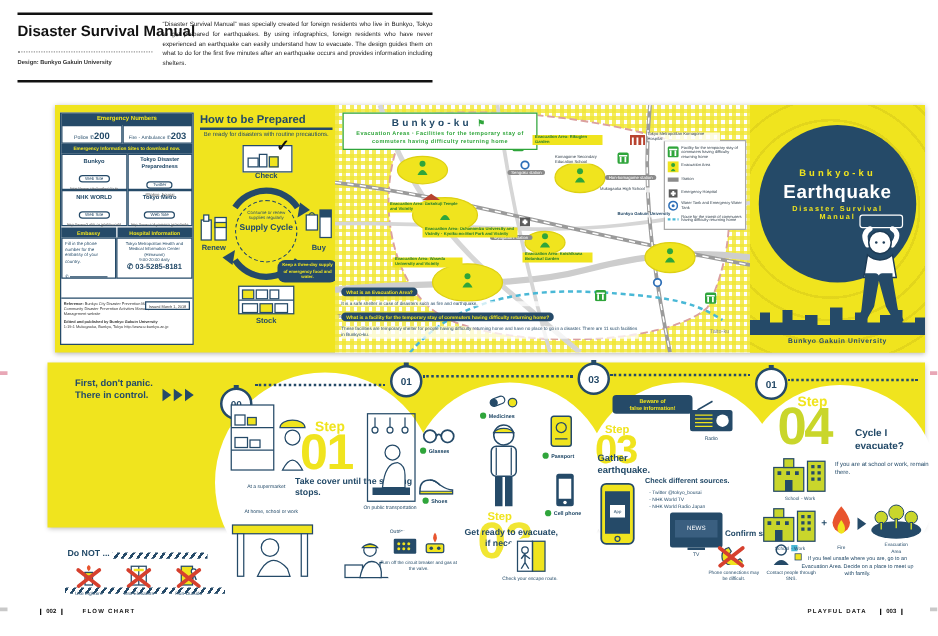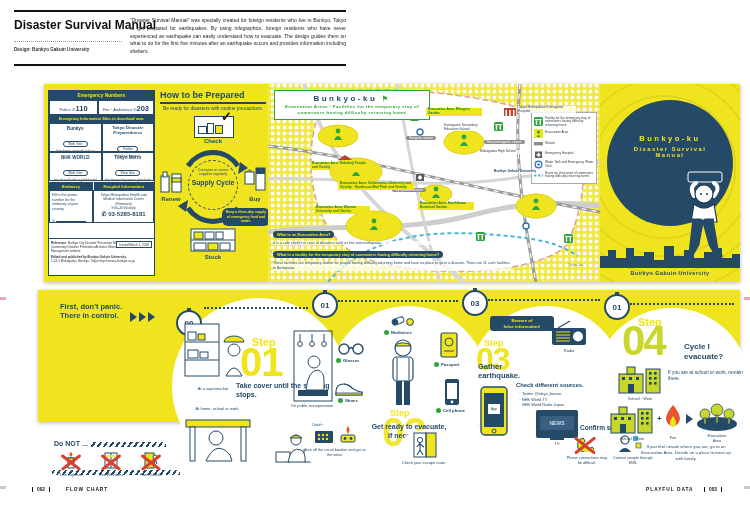--- a/index.html
+++ b/index.html
@@ -62,21 +62,21 @@
 
 <div class="a yellowpanel" style="left:44px;top:84px;width:696px;height:198px">
 
   <div class="a" style="left:4px;top:6px;width:107px;height:186px;background:#fff;border:1px solid #254a68;box-sizing:border-box">
     <div class="hdrbar" style="height:9px;font-size:4.8px">
       <span>Emergency Numbers</span>
       </div>
     <div style="display:flex;height:15px">
       <div class="cell c" style="flex:1;font-size:4.2px;line-height:15px">
         <span>Police</span>
-        <span>✆</span><span class="b" style="font-size:7.5px">110</span>
+        <span>✆</span><span class="b" style="font-size:7.5px">200</span>
       </div>
       <div class="cell c" style="flex:1.15;font-size:3.8px;line-height:15px">
         <span>Fire・Ambulance</span>
         <span>✆</span><span class="b" style="font-size:7.5px">203</span>
       </div>
     </div>
     <div class="hdrbar" style="height:8px;font-size:3.8px">
       <span>Emergency Information Sites to download now.</span>
       </div>
     <div style="display:flex;flex-wrap:wrap">
@@ -363,20 +363,21 @@
     </div>
     <div class="a" style="left:5px;top:158px;width:238px">
       <span class="pill" style="font-size:3.9px">What is a facility for the temporary stay of commuters having difficulty returning home?</span>
       <div style="font-size:3.7px;color:#254a68;background:rgba(255,255,255,.75);margin-top:1px;line-height:1.3">These facilities are temporary shelter for people having difficulty returning home and have no place to go in a disaster. There are 11 such facilities in Bunkyo-ku.</div>
     </div>
   </div>
 
   <div class="a arcs" style="left:556px;top:0;width:140px;height:198px;overflow:hidden">
     <div class="a round c navybg" style="left:7px;top:16px;width:126px;height:126px;background:#254a68">
       <div class="b" style="font-size:7.5px;letter-spacing:2.5px;color:#f0e41e;margin-top:34px">Bunkyo-ku</div>
+      <div class="b" style="font-size:15px;color:#fff;letter-spacing:.5px;margin-top:2px">Earthquake</div>
       <div class="b" style="font-size:5.8px;letter-spacing:1.5px;color:#f0e41e;margin-top:3px">Disaster Survival</div>
       <div class="b" style="font-size:5.8px;letter-spacing:1.5px;color:#f0e41e">Manual</div>
     </div>
 
     <svg class="a" style="left:74px;top:86px" width="58" height="92" viewBox="0 0 58 92">
       <rect x="14" y="2" width="34" height="10" rx="2" fill="#254a68" stroke="#fff" stroke-width="1"></rect>
       <path d="M20,26 q-5,-9 2,-13 M40,26 q7,-9 0,-13" stroke="#fff" stroke-width="4" fill="none" stroke-linecap="round"></path>
       <circle cx="30" cy="24" r="9" fill="#fff" stroke="#1d3b55" stroke-width="1.2"></circle>
       <circle cx="27" cy="24" r="1" fill="#1d3b55"></circle>
         <circle cx="33" cy="24" r="1" fill="#1d3b55"></circle>

